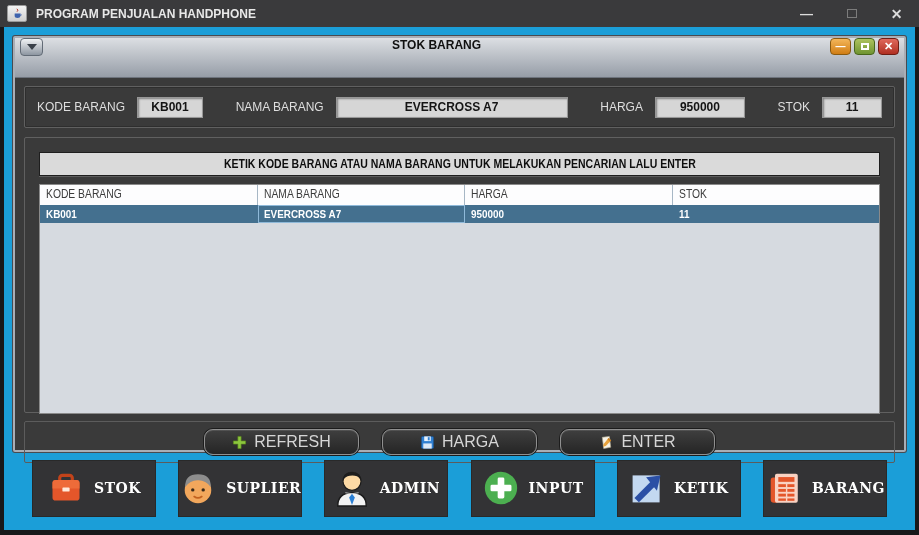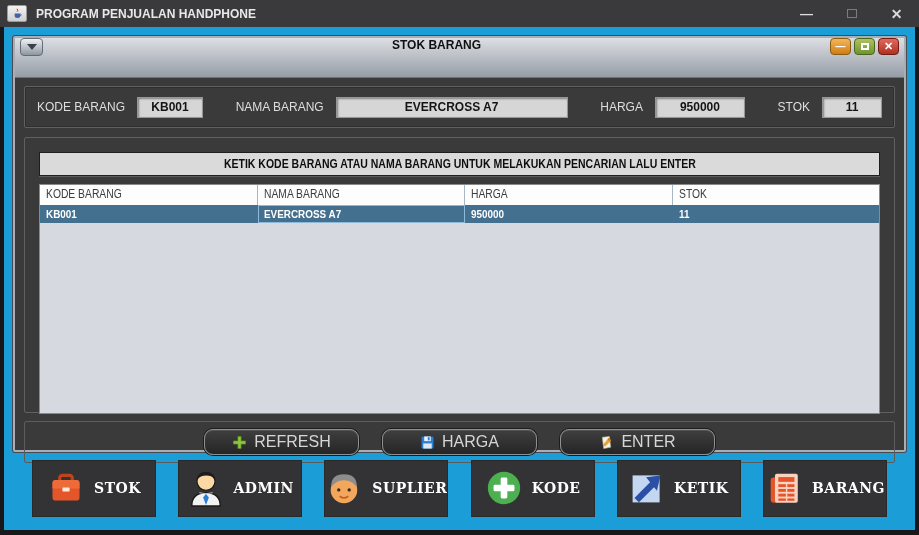--- a/index.html
+++ b/index.html
@@ -183,47 +183,47 @@
           <rect x="13" y="6" width="14" height="10" rx="3" fill="none" stroke="#c2431a" stroke-width="3.5"></rect>
           <rect x="5" y="11" width="30" height="23" rx="3.5" fill="#e4562a"></rect>
           <path d="M5 14.5 q0 -3.5 3.5 -3.5 h23 q3.5 0 3.5 3.5 v6 h-30 Z" fill="#ee6b39"></path>
           <rect x="16" y="19.5" width="8" height="4.5" rx="1" fill="#ffe9da"></rect>
         </svg>
         <span class="nav-label">STOK</span>
       </div>
 
       <div class="nav-btn">
         <svg width="38" height="38" viewBox="0 0 40 40">
+          <circle cx="20" cy="22" r="14" fill="#f2a75c"></circle>
+          <path d="M6.5 19 Q6 5.5 20 5.5 Q34 5.5 33.5 19 Q28 11.5 20 11.8 Q12 11.5 6.5 19 Z" fill="#8d8d8d"></path>
+          <circle cx="14.5" cy="22" r="1.8" fill="#3a2a1a"></circle>
+          <circle cx="25.5" cy="22" r="1.8" fill="#3a2a1a"></circle>
+          <path d="M16 29 Q20 32 24 29" stroke="#c2611f" stroke-width="1.8" fill="none" stroke-linecap="round"></path>
+        </svg>
+        <span class="nav-label">SUPLIER</span>
+      </div>
+
+      <div class="nav-btn">
+        <svg width="38" height="38" viewBox="0 0 40 40">
           <path d="M5 39 Q5 25 20 25 Q35 25 35 39 Z" fill="#f2f2f2" stroke="#1a1a1a" stroke-width="1.5"></path>
           <circle cx="20" cy="13" r="9.5" fill="#fcd9a4" stroke="#1a1a1a" stroke-width="1.2"></circle>
           <path d="M10.5 13 Q9.5 3.5 20 3.2 Q30.5 3.5 29.5 13 Q28 7.5 23 7 Q15 6.2 12 10 Q10.8 11.2 10.5 13 Z" fill="#1d1d1d"></path>
           <polygon points="20,26 23,30 20,38 17,30" fill="#2a7fd4"></polygon>
           <path d="M13 25 L20 26 L27 25" stroke="#cfcfcf" stroke-width="1" fill="none"></path>
         </svg>
         <span class="nav-label">ADMIN</span>
       </div>
 
       <div class="nav-btn">
         <svg width="38" height="38" viewBox="0 0 40 40">
-          <circle cx="20" cy="22" r="14" fill="#f2a75c"></circle>
-          <path d="M6.5 19 Q6 5.5 20 5.5 Q34 5.5 33.5 19 Q28 11.5 20 11.8 Q12 11.5 6.5 19 Z" fill="#8d8d8d"></path>
-          <circle cx="14.5" cy="22" r="1.8" fill="#3a2a1a"></circle>
-          <circle cx="25.5" cy="22" r="1.8" fill="#3a2a1a"></circle>
-          <path d="M16 29 Q20 32 24 29" stroke="#c2611f" stroke-width="1.8" fill="none" stroke-linecap="round"></path>
-        </svg>
-        <span class="nav-label">SUPLIER</span>
-      </div>
-
-      <div class="nav-btn">
-        <svg width="38" height="38" viewBox="0 0 40 40">
           <circle cx="20" cy="20" r="17" fill="#4caf50"></circle>
           <rect x="16.5" y="9" width="7" height="22" rx="1.5" fill="#ffffff"></rect>
           <rect x="9" y="16.5" width="22" height="7" rx="1.5" fill="#ffffff"></rect>
         </svg>
-        <span class="nav-label">KODE</span>
+        <span class="nav-label">INPUT</span>
       </div>
 
       <div class="nav-btn">
         <svg width="36" height="36" viewBox="0 0 40 40">
           <rect x="4" y="6" width="30" height="30" fill="#c3d8f0"></rect>
           <path d="M11 31 L24 18" stroke="#2b4fa5" stroke-width="7" stroke-linecap="square"></path>
           <polygon points="19,8 35,6 31,23" fill="#2b4fa5"></polygon>
         </svg>
         <span class="nav-label">KETIK</span>
       </div>

